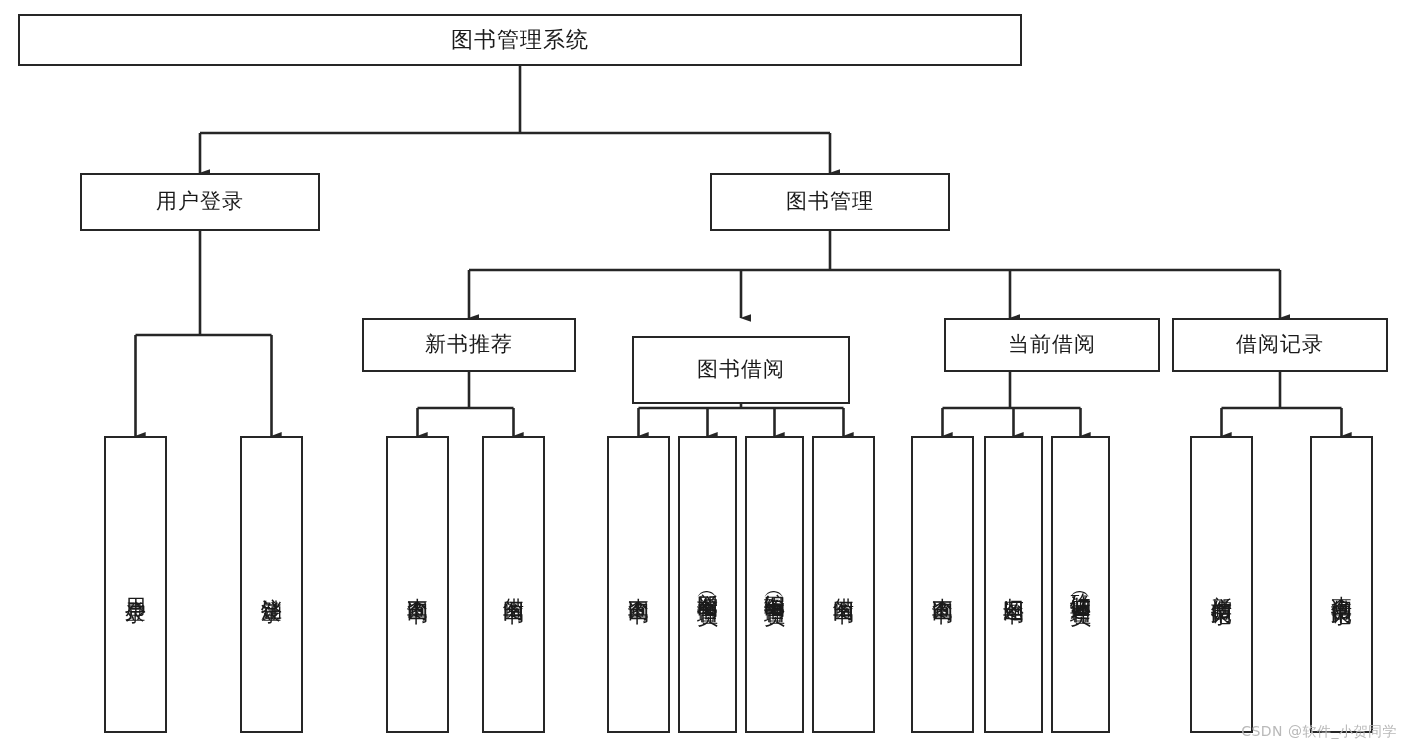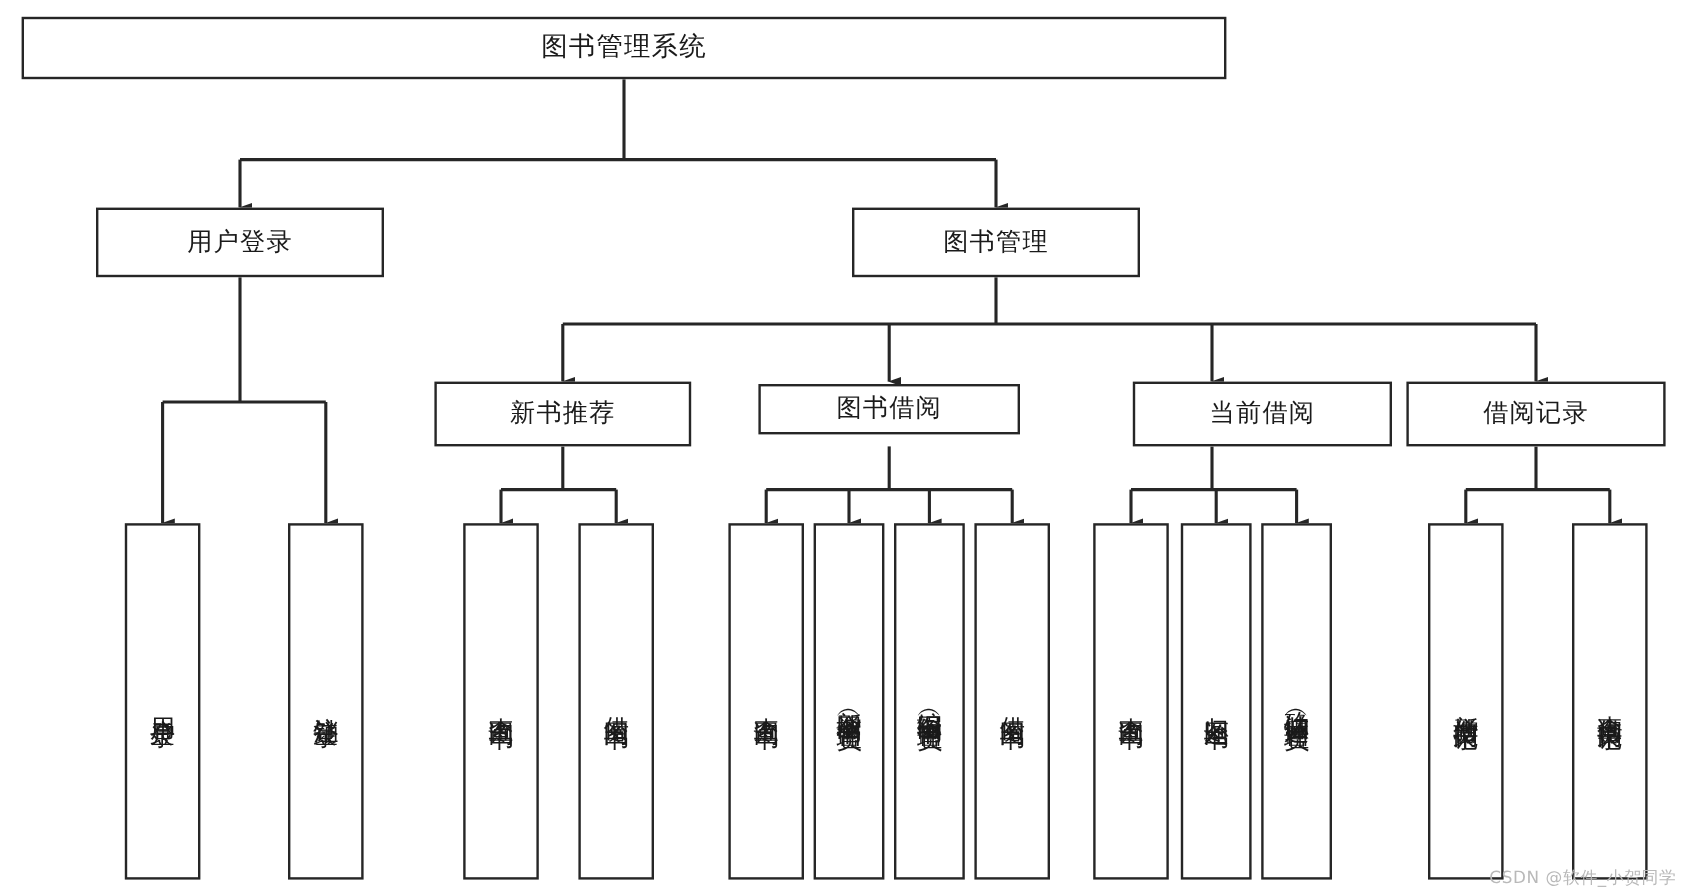--- a/index.html
+++ b/index.html
@@ -112,21 +112,21 @@
         <line x1="1341.5" y1="408" x2="1341.5" y2="436" marker-end="url(#arrowhead)"></line>
       </g>
   </svg>
 
   <div class="node root horiz" style="left: 18px; top: 14px; width: 1004px; height: 52px;">图书管理系统</div>
 
   <div class="node horiz" style="left: 80px; top: 173px; width: 240px; height: 58px;">用户登录</div>
   <div class="node horiz" style="left: 710px; top: 173px; width: 240px; height: 58px; text-align: right;">图书管理</div>
 
   <div class="node horiz" style="left: 362px; top: 318px; width: 214px; height: 54px;">新书推荐</div>
-  <div class="node horiz" style="left: 632px; top: 320px; width: 218px; height: 42px;">图书借阅</div>
+  <div class="node horiz" style="left: 632px; top: 336px; width: 218px; height: 68px;">图书借阅</div>
   <div class="node horiz" style="left: 902px; top: 318px; width: 216px; height: 54px; margin-left: 42px;">当前借阅</div>
   <div class="node horiz" style="left: 1172px; top: 318px; width: 216px; height: 54px;">借阅记录</div>
 
   <div class="node vert" style="left: 104px; top: 436px; width: 63px; height: 297px;">用户登录</div>
   <div class="node vert" style="left: 240px; top: 436px; width: 63px; height: 297px;">注销登录</div>
 
   <div class="node vert" style="left: 386px; top: 436px; width: 63px; height: 297px;">查询图书</div>
   <div class="node vert" style="left: 482px; top: 436px; width: 63px; height: 297px;">借阅图书</div>
 
   <div class="node vert" style="left: 607px; top: 436px; width: 63px; height: 297px;">查询图书</div>

